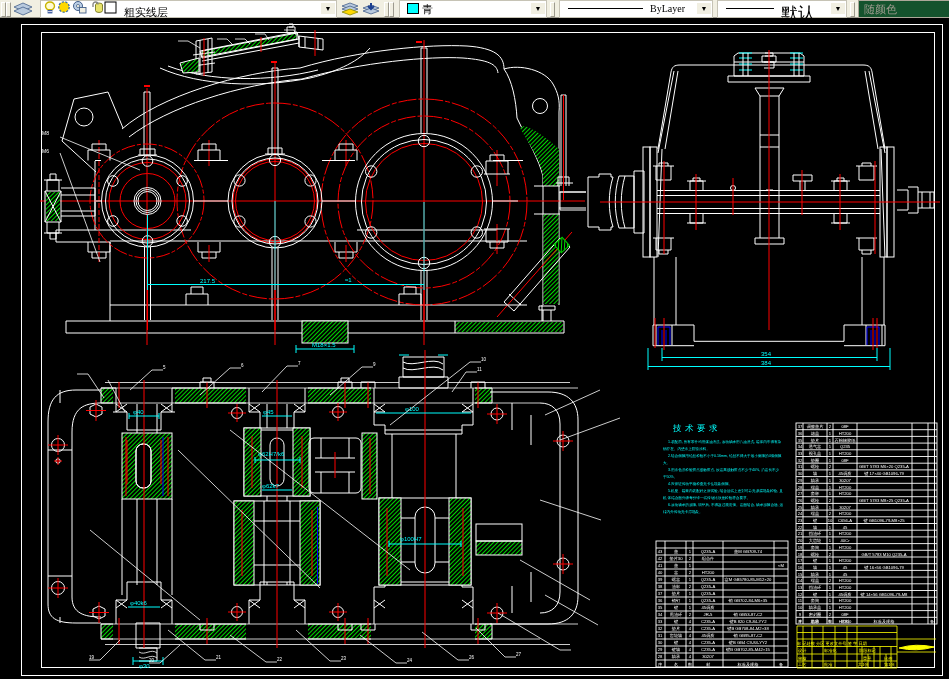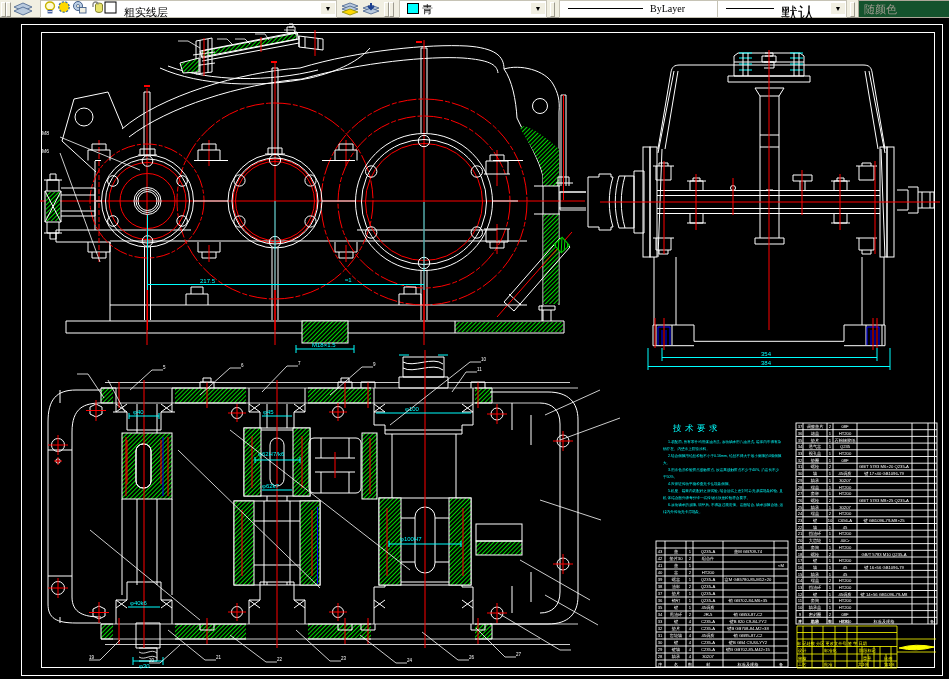--- a/index.html
+++ b/index.html
@@ -895,21 +895,21 @@
 <div class="grip" style="left:384px"></div>
 <div class="grip" style="left:389px"></div>
 
 <div class="combo" style="left:399px;width:146px;">
 <div style="position:absolute;left:7px;top:2px;width:10px;height:9px;background:#00ffff;border:1px solid #000;"></div>
 <span style="position:absolute;left:22px;top:1px;font-size:11px;">青</span>
 <div class="cbarrow">▼</div>
 </div>
 <div class="grip" style="left:550px"></div>
 
-<div class="combo" style="left:559px;width:152px;padding-left:24px;">
+<div class="combo" style="left:559px;width:152px;">
 <div style="position:absolute;left:8px;top:7px;width:75px;height:1px;background:#000;"></div>
 <span style="position:absolute;left:90px;top:2px;font-size:10px;font-family:'Liberation Serif',serif;">ByLayer</span>
 <div class="cbarrow">▼</div>
 </div>
 
 <div class="combo" style="left:717px;width:128px;">
 <div style="position:absolute;left:8px;top:7px;width:48px;height:1px;background:#000;"></div>
 <span style="position:absolute;left:63px;top:1px;font-size:17px;">默认</span>
 <div class="cbarrow">▼</div>
 </div>

